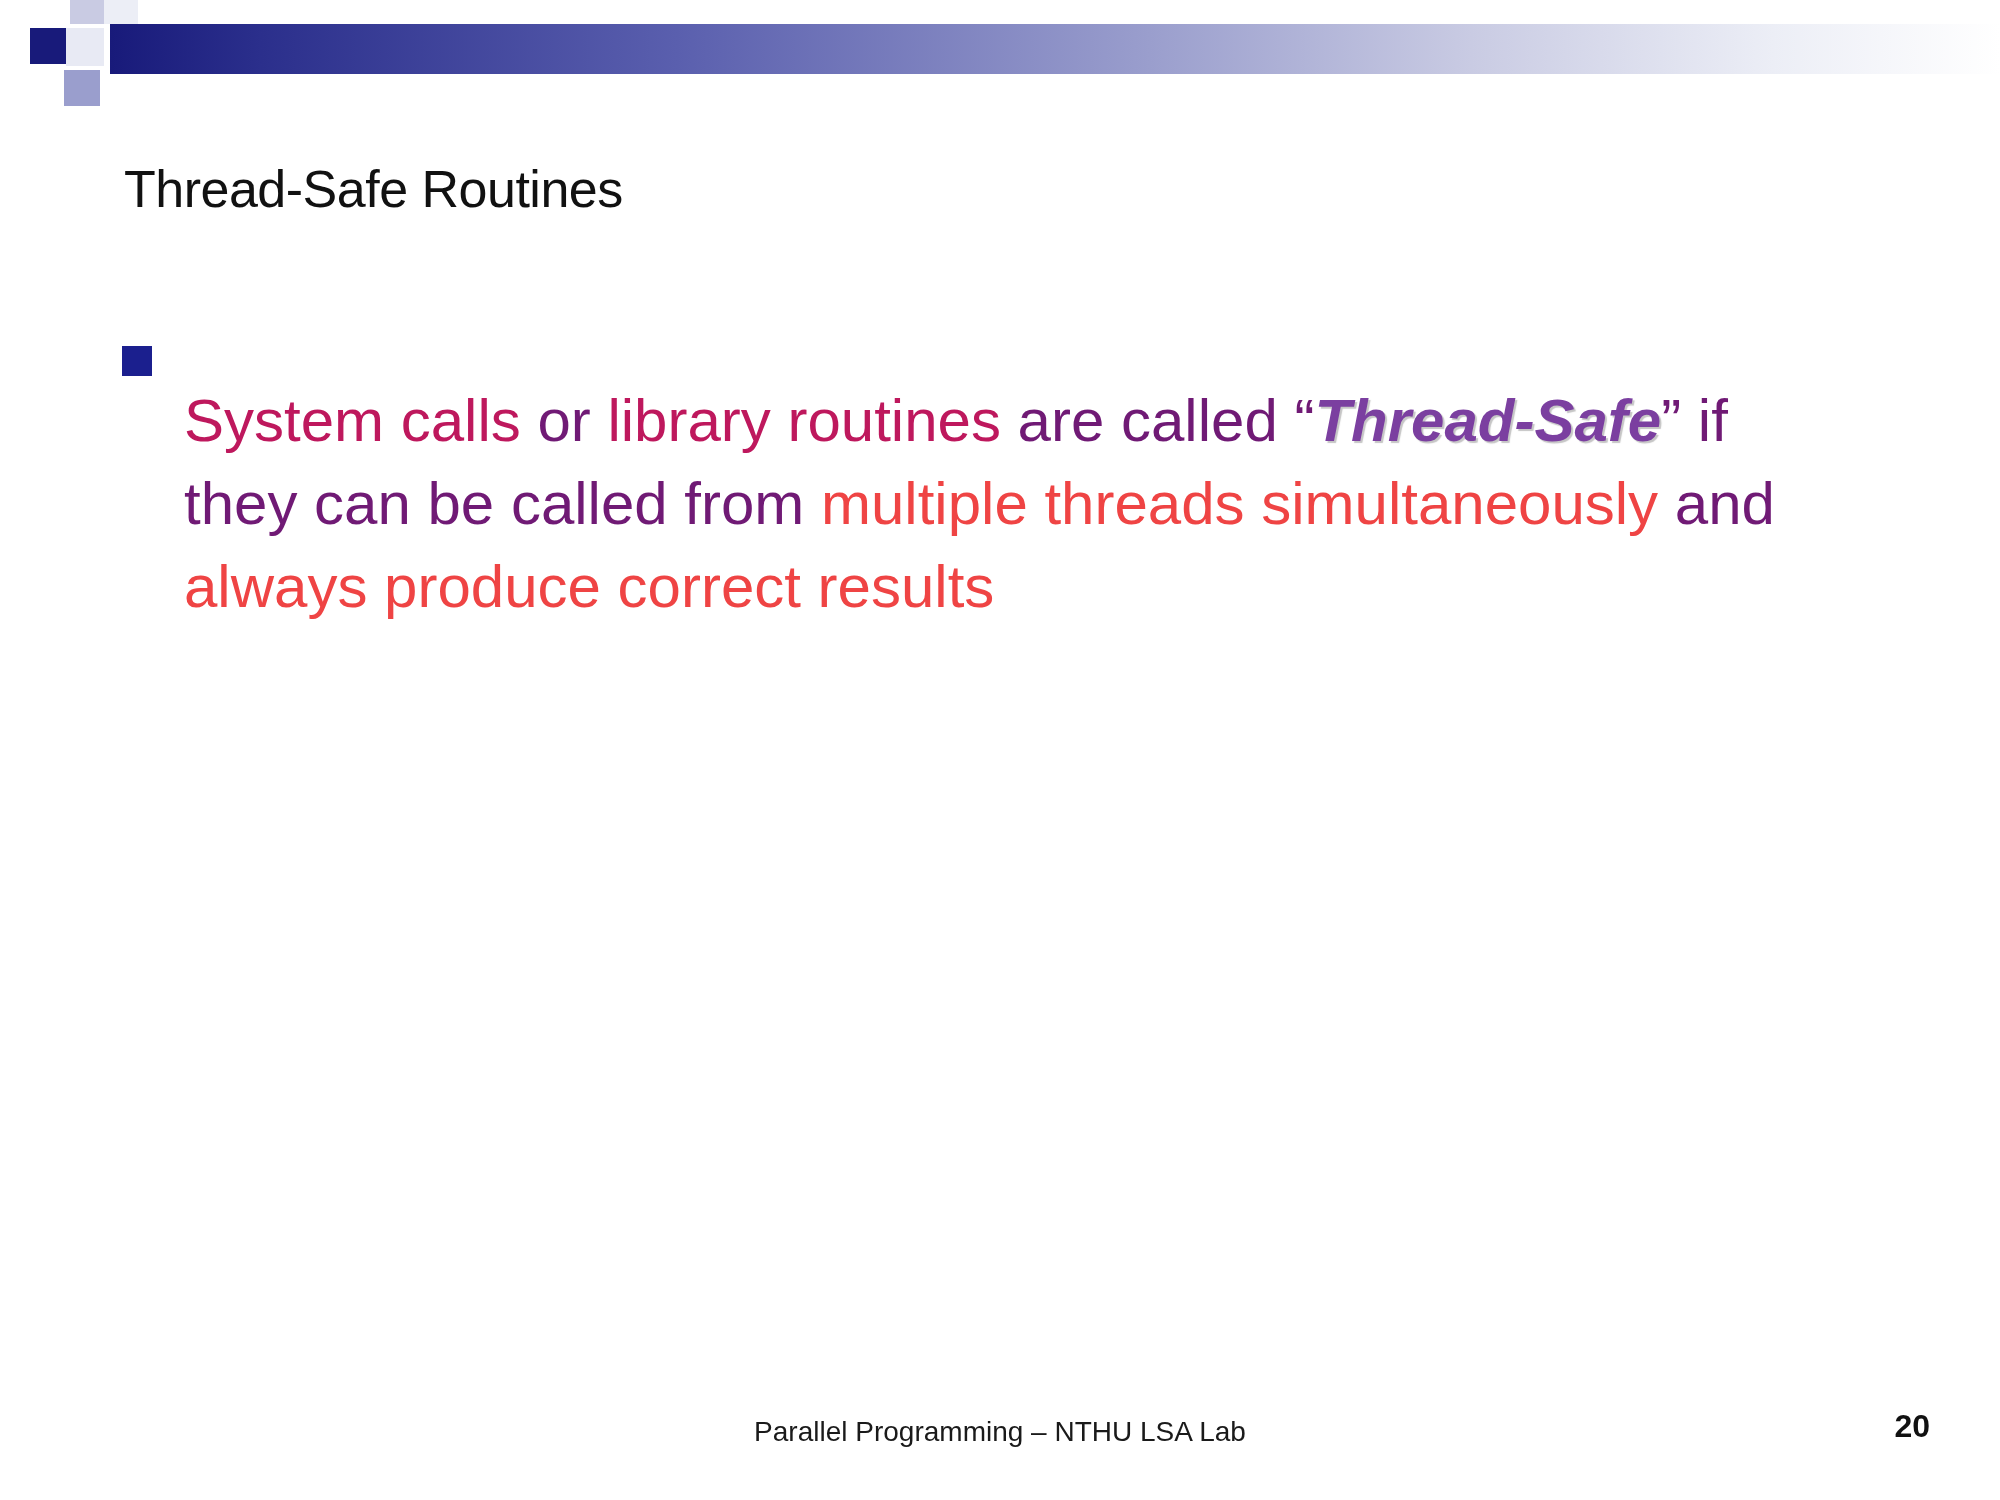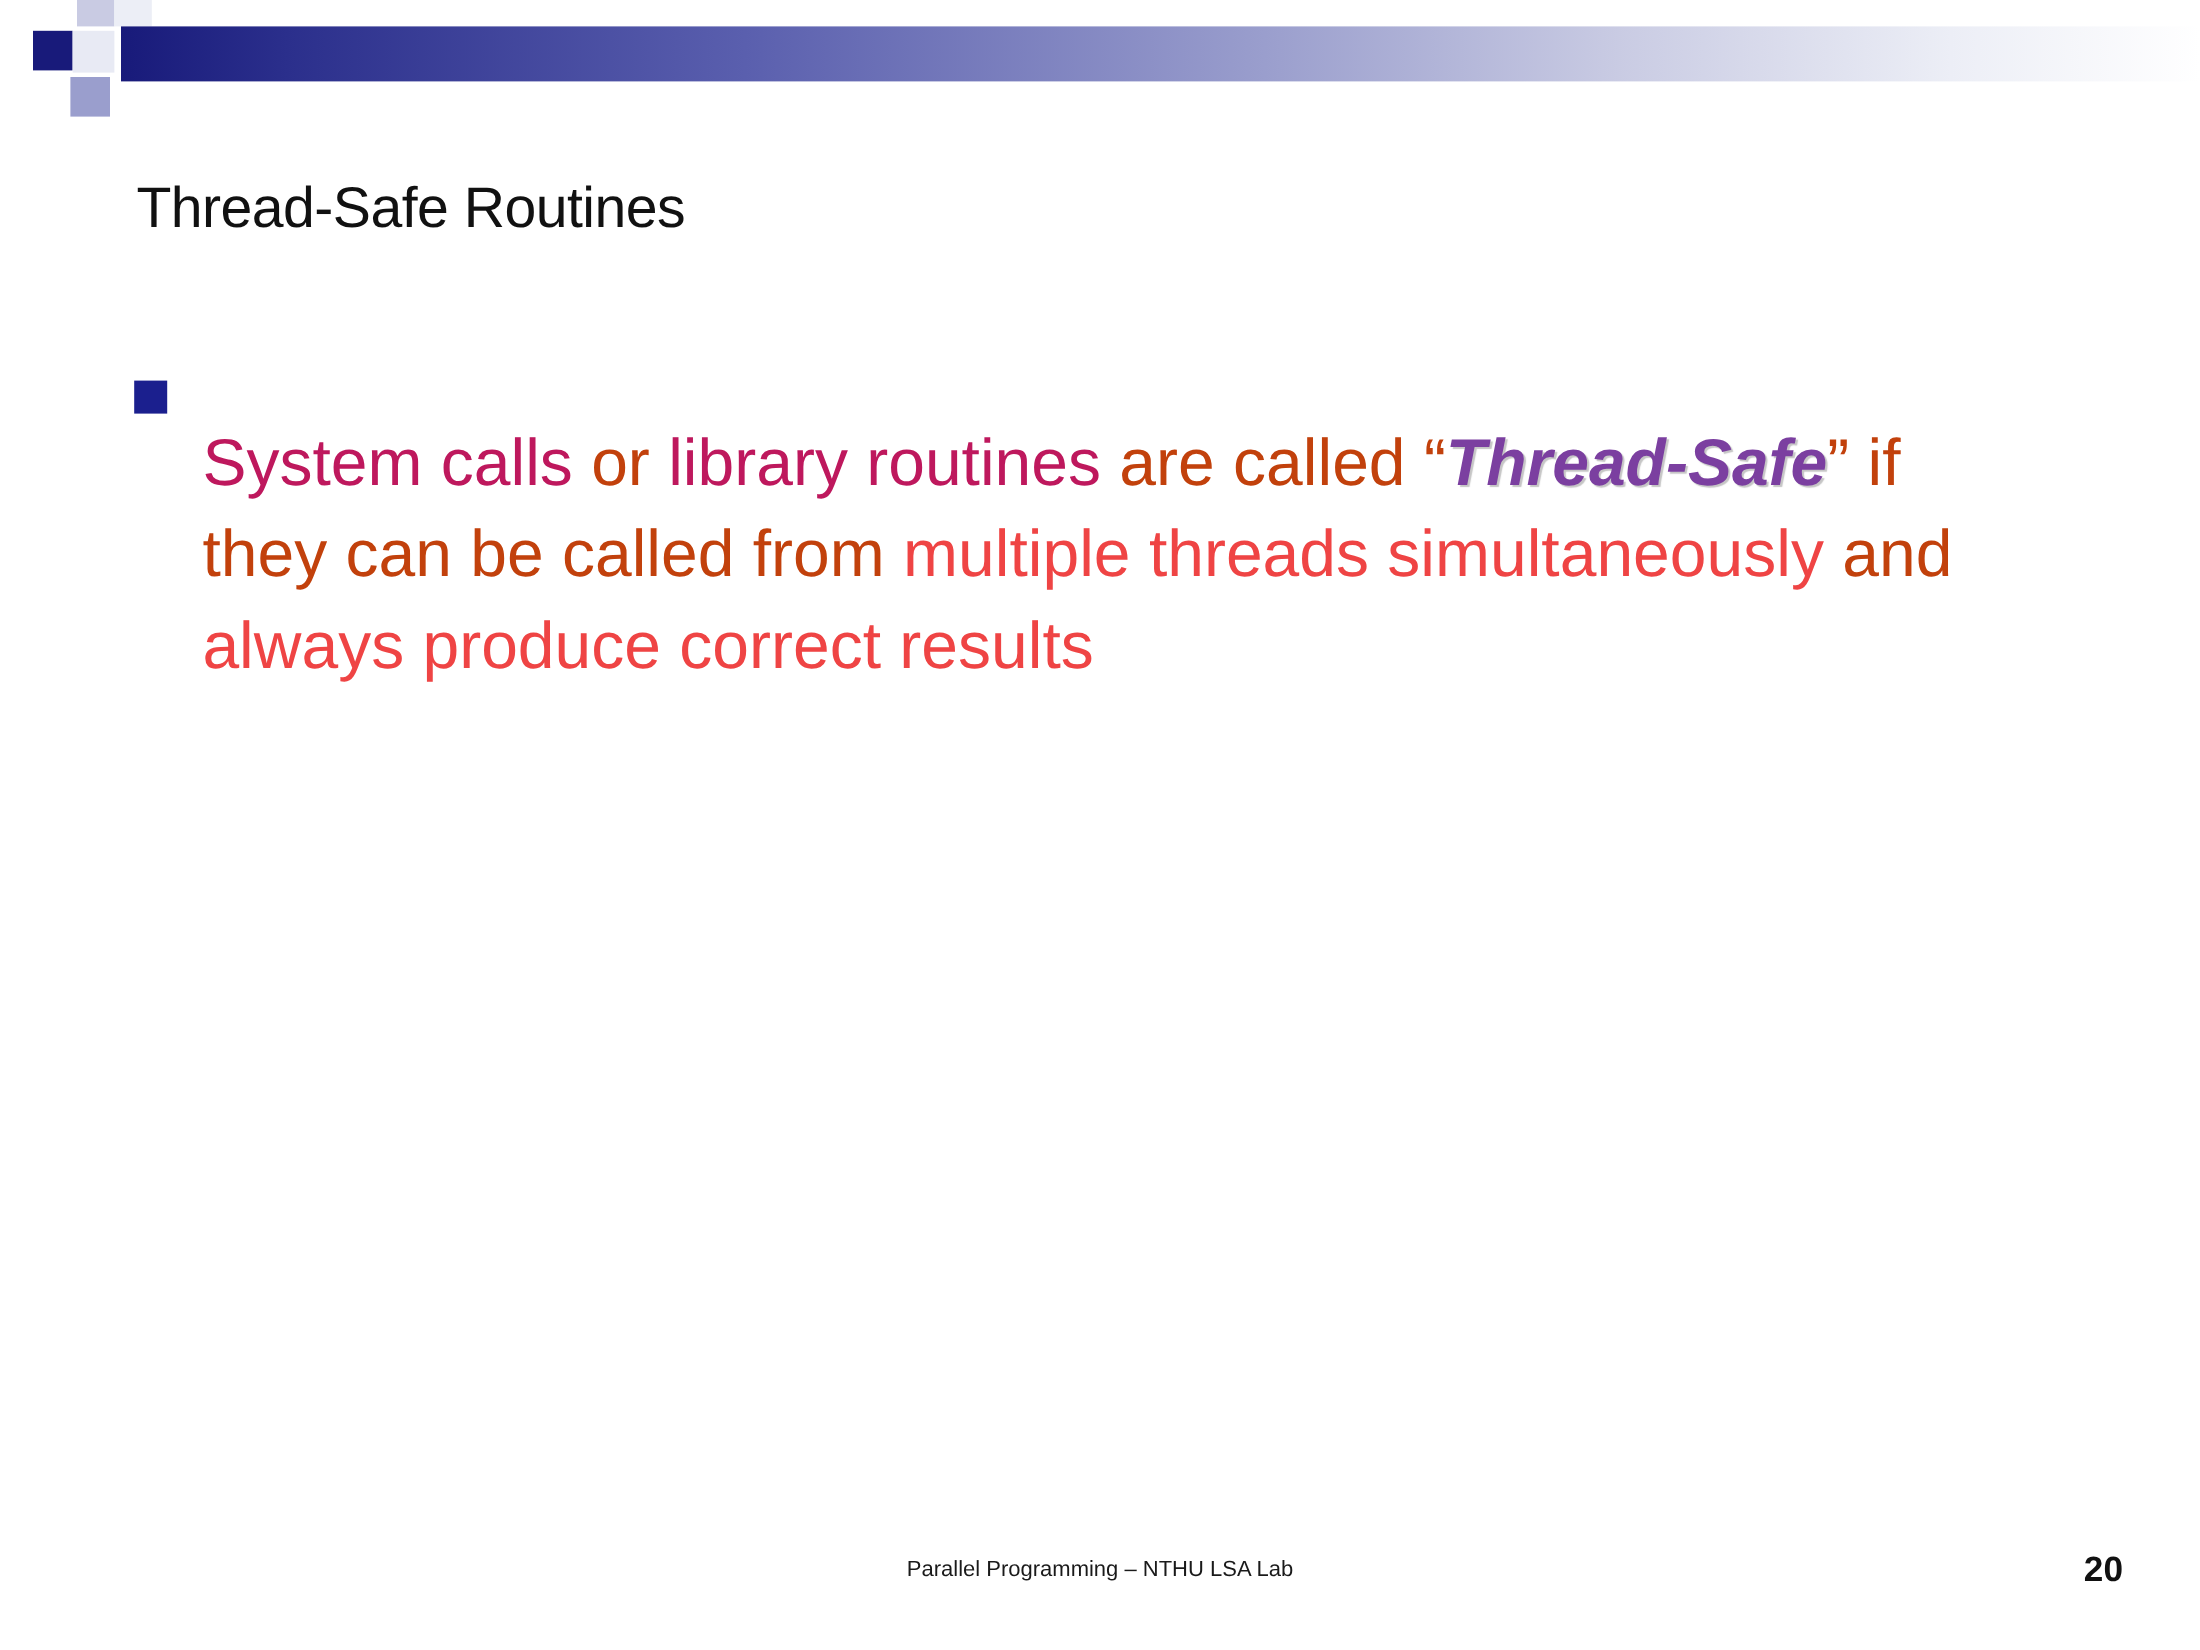--- a/index.html
+++ b/index.html
@@ -110,37 +110,37 @@
     margin-right: 32px;
   }
   .bullet-text {
     flex: 1 1 auto;
     font-size: 60px;
     line-height: 1.38;
     color: #1414d2;
     font-weight: normal;
   }
   .c-green { color: #be185d; }
-  .c-blue  { color: #c2410c; }
+  .c-blue  { color: #701a75; }
   .c-red   { color: #ef4444; }
   .c-purple {
     color: #7b3fa0;
     font-weight: bold;
     text-shadow: 2px 2px 1px rgba(150,150,150,0.55);
     font-style: italic;
   }
 
   
   .footer-text {
     position: absolute;
     left: 0;
     top: 1416px;
     width: 2000px;
     text-align: center;
-    font-size: 20px;
+    font-size: 28px;
     color: #1a1a1a;
   }
   .page-number {
     position: absolute;
     right: 70px;
     top: 1408px;
     font-size: 32px;
     font-weight: bold;
     color: #111111;
   }

